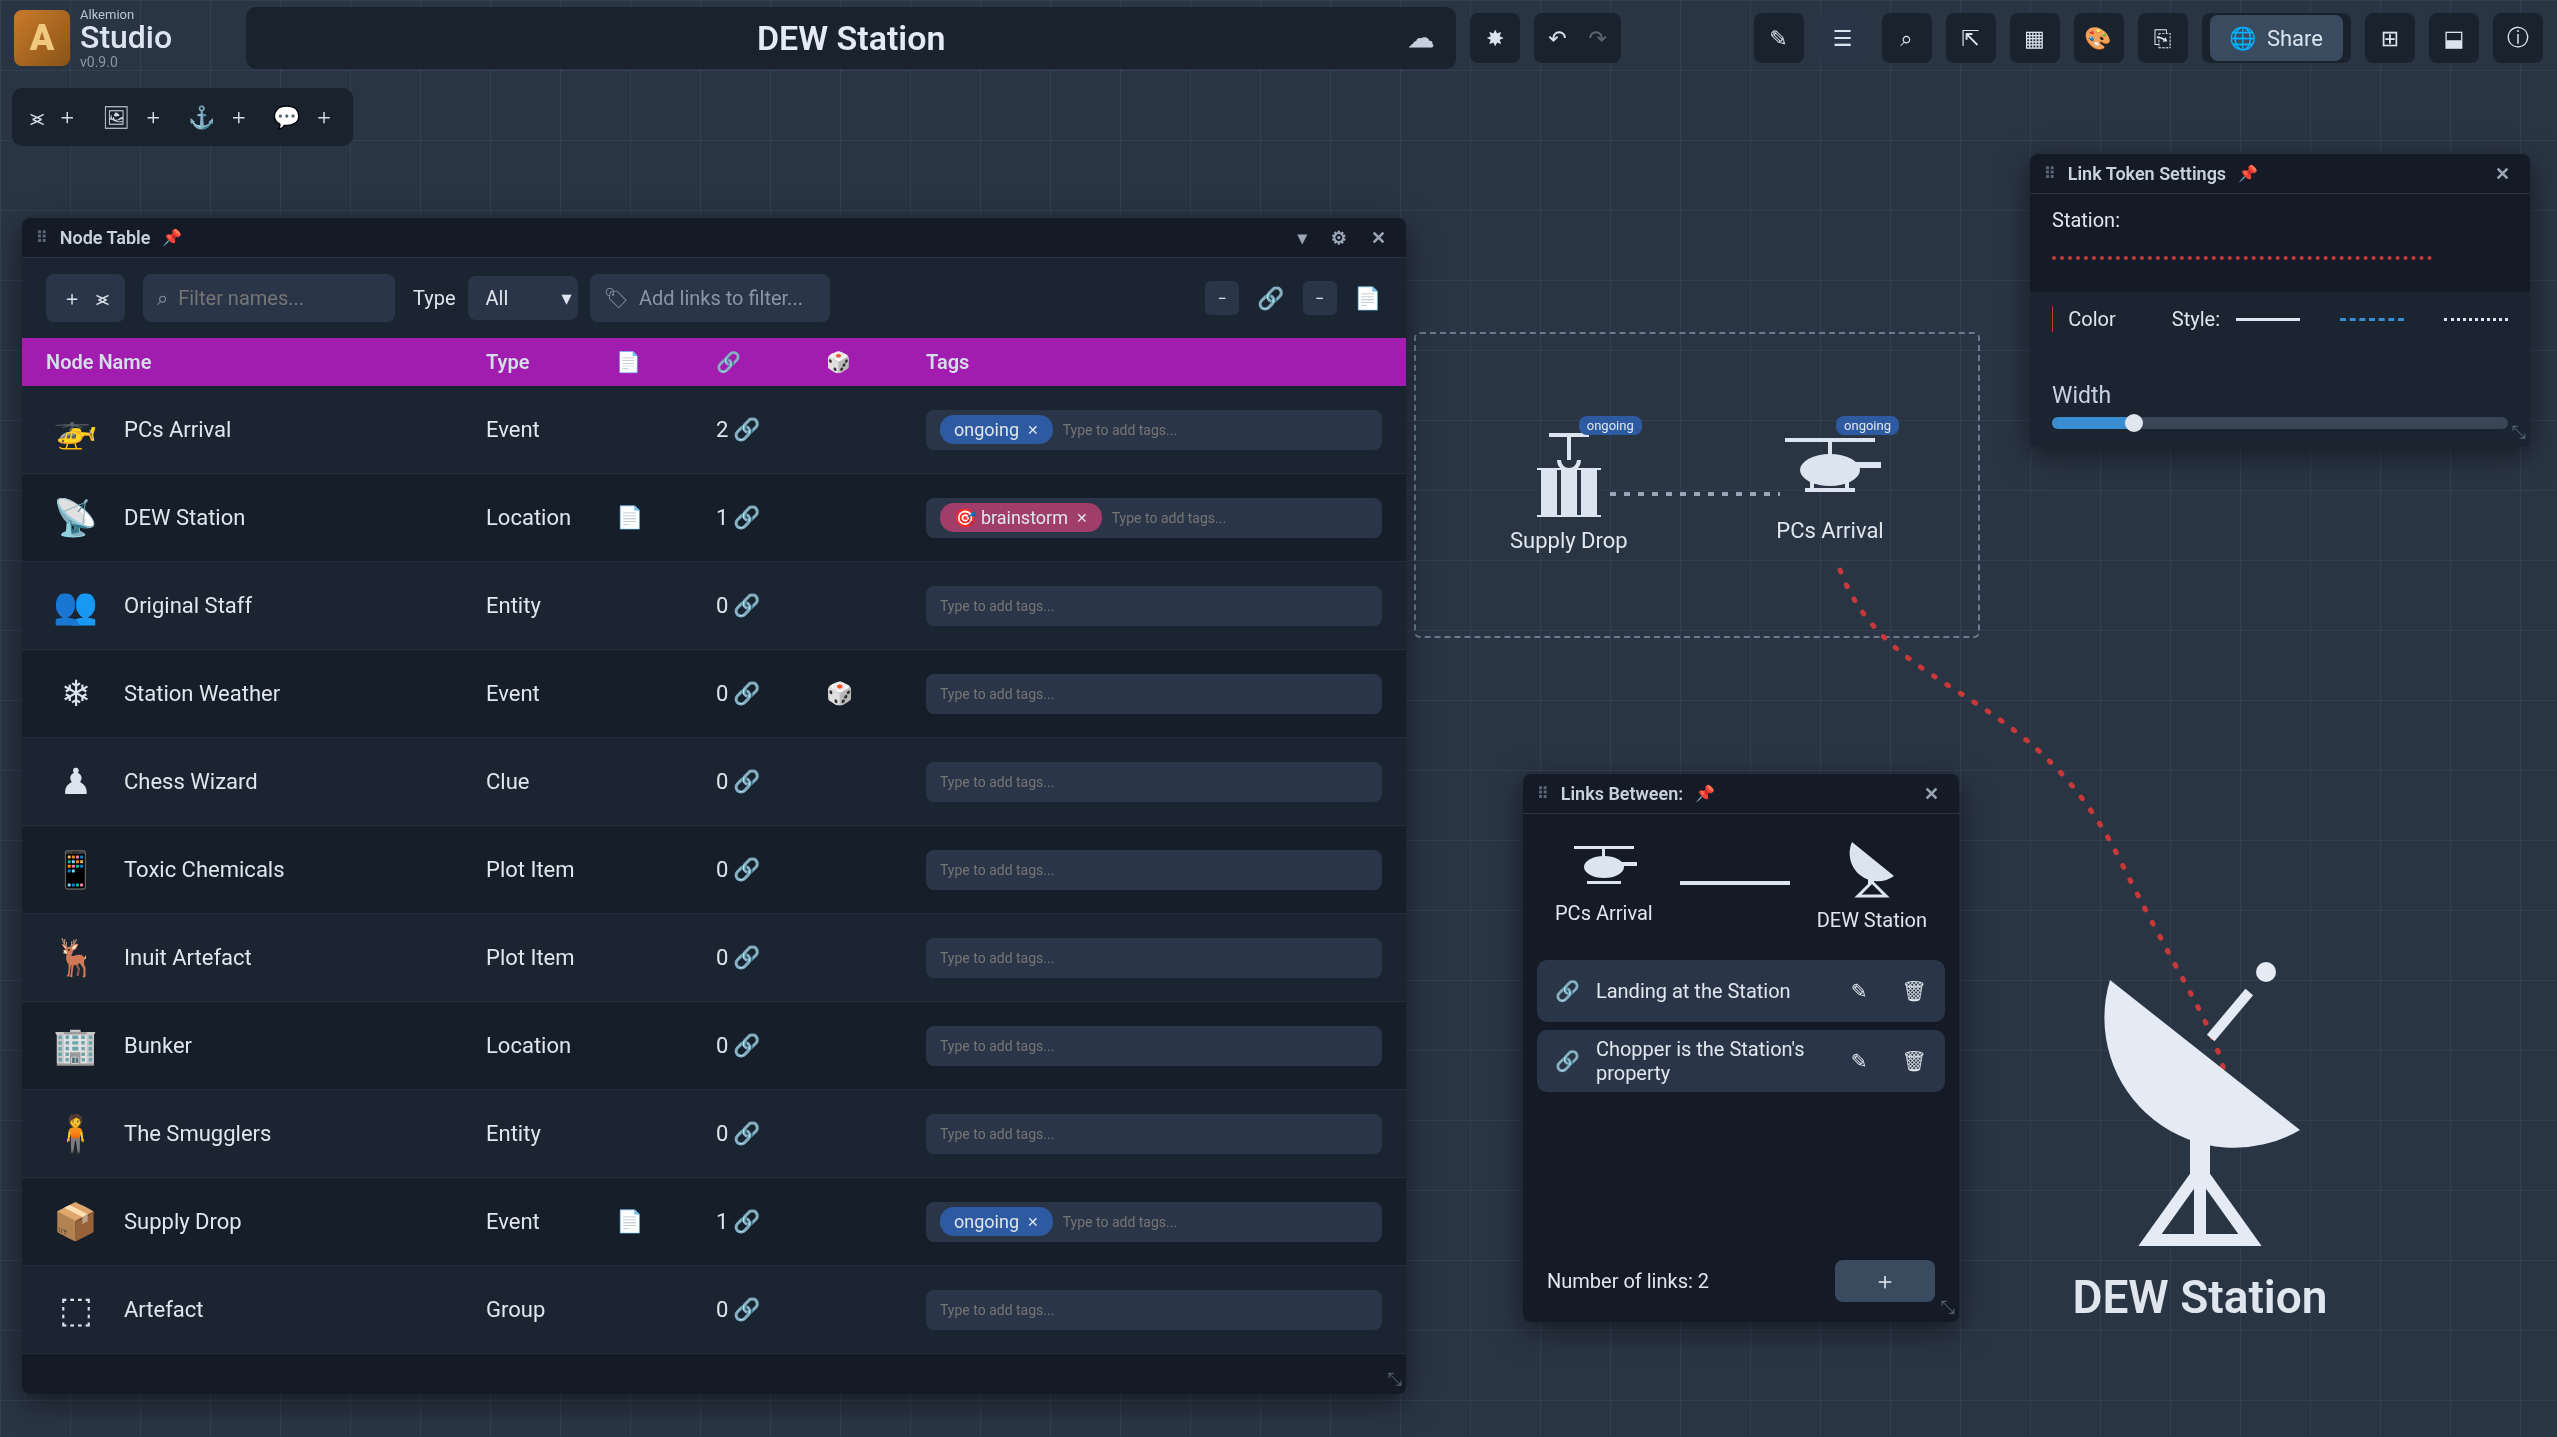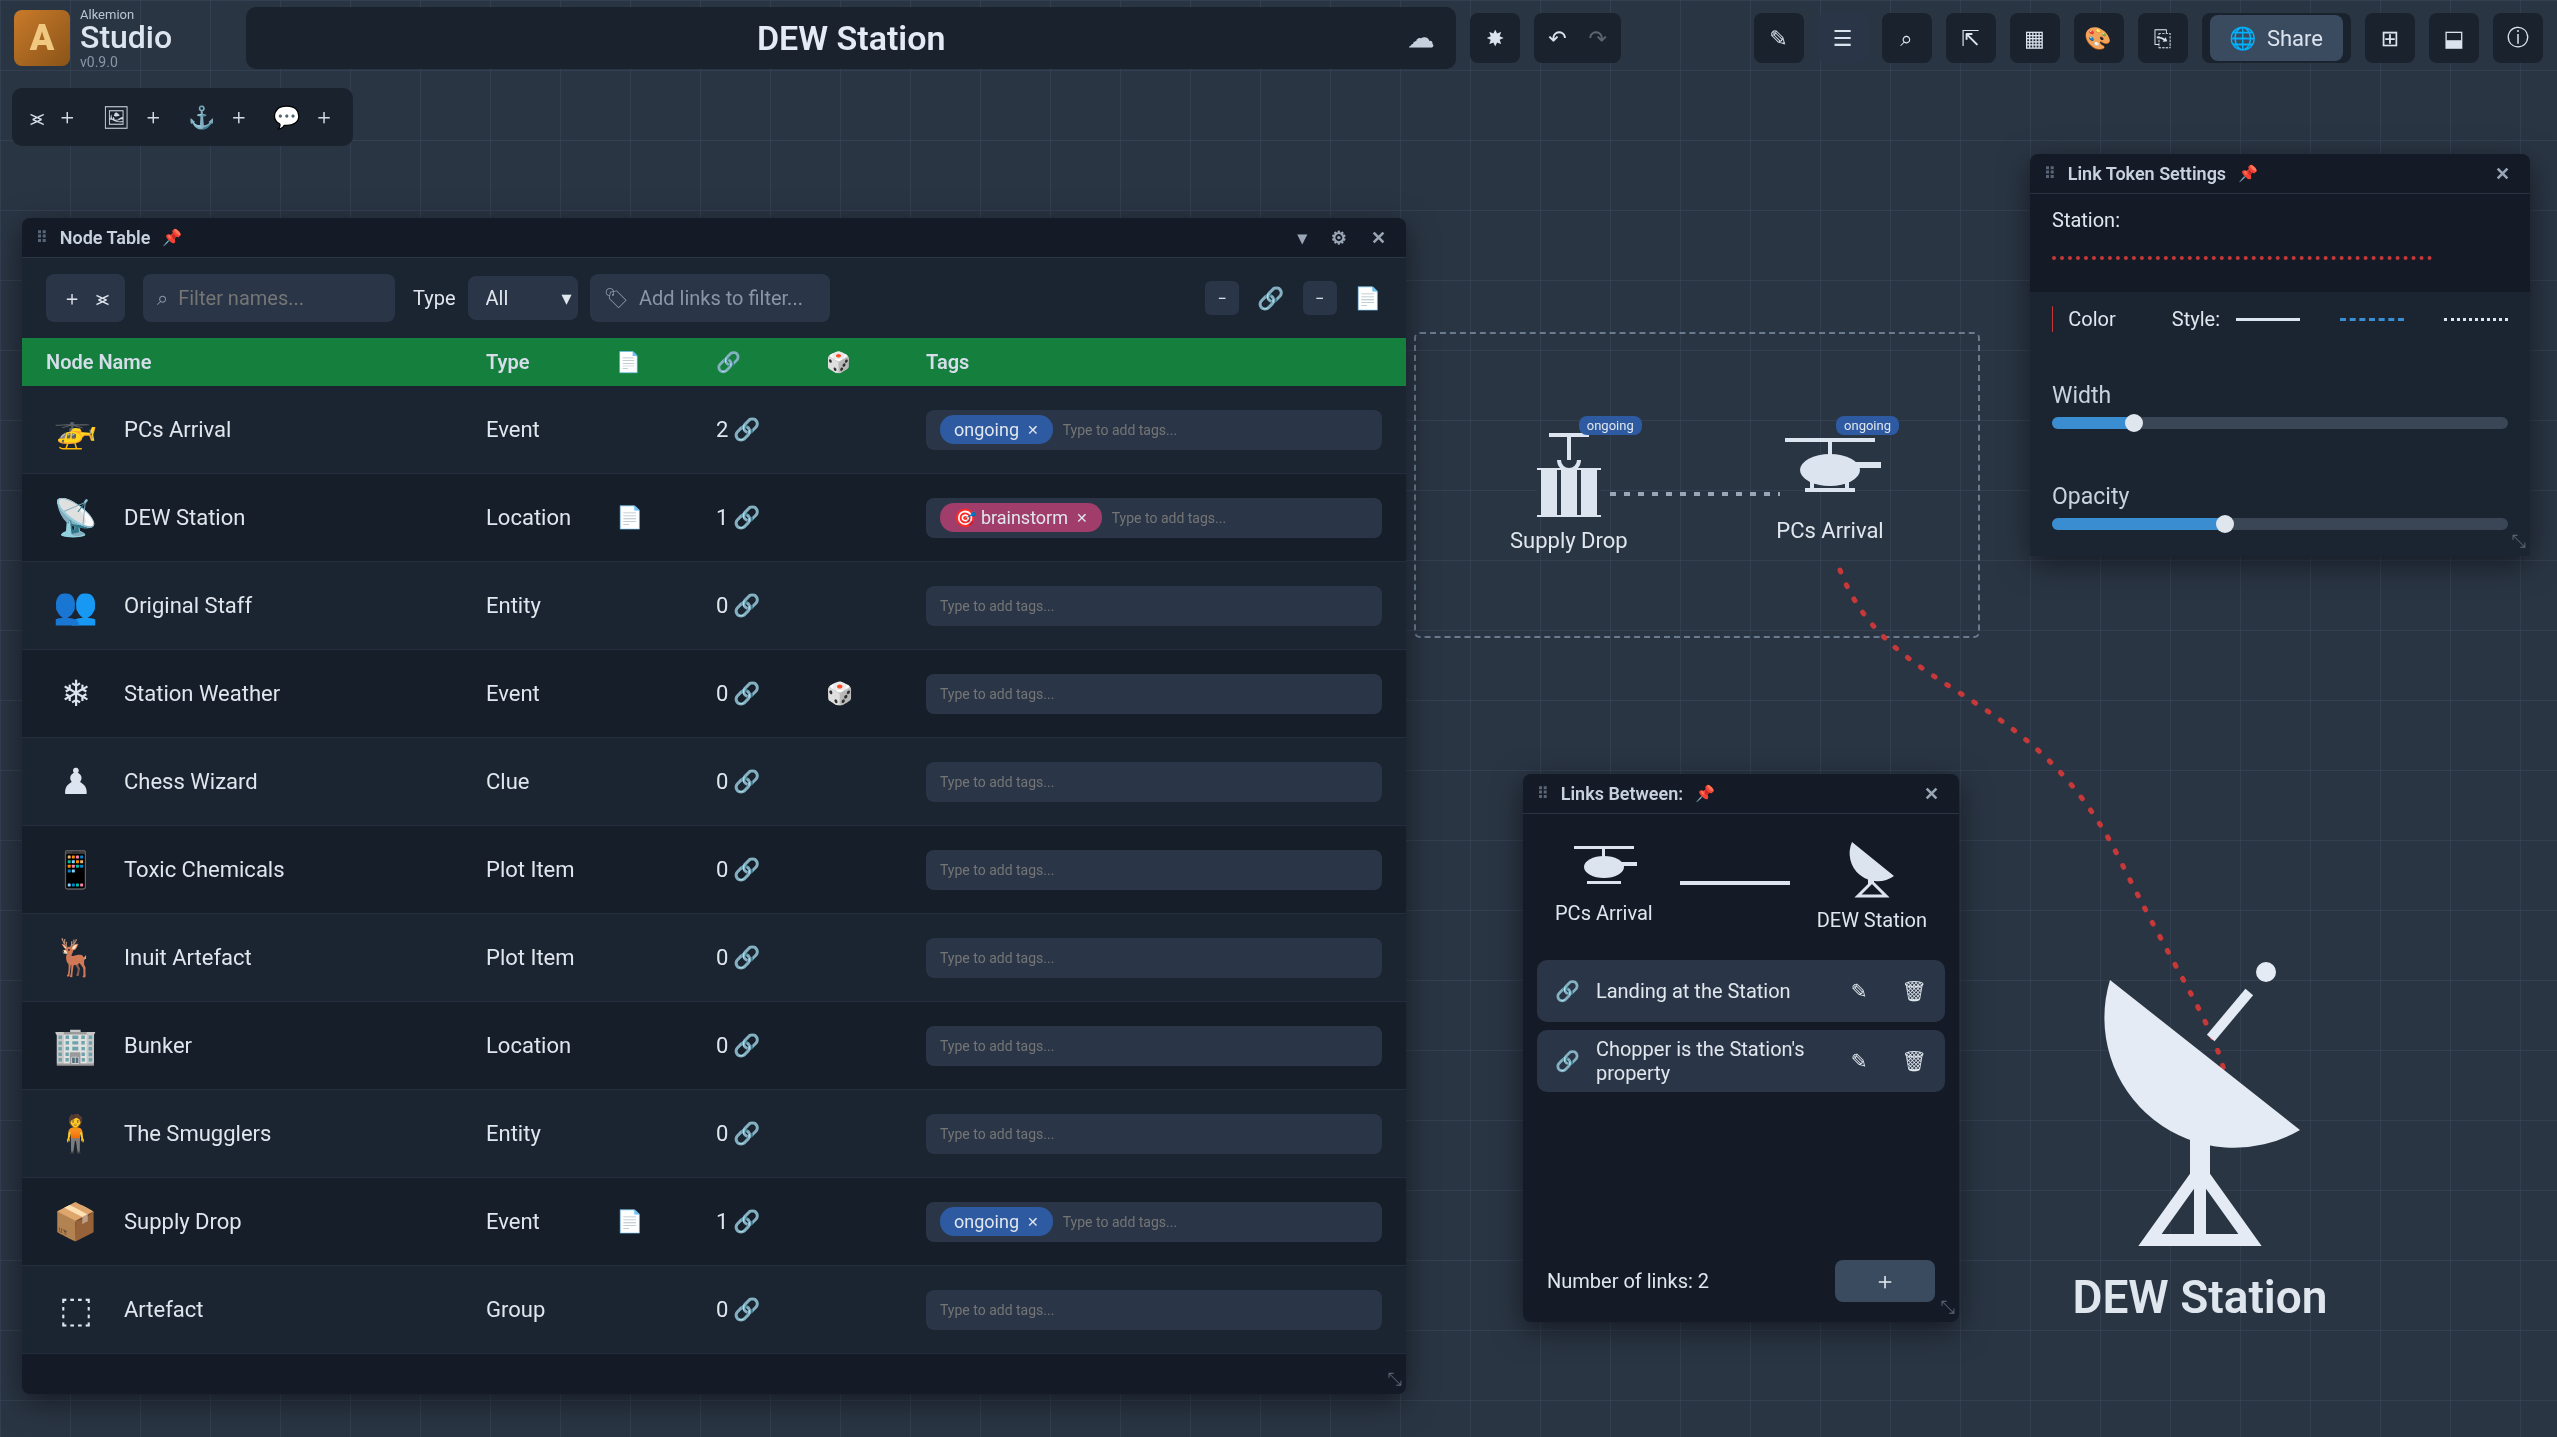--- a/index.html
+++ b/index.html
@@ -44,21 +44,21 @@
 .node-table { top:218px; left:22px; width:1384px; height:1176px; }
 .nt-tools { height:80px; display:flex; align-items:center; padding:0 24px; gap:18px; background:#1b2431; }
 .nt-btn { background:#2a3647; border-radius:8px; padding:0 16px; height:48px; display:flex; align-items:center; gap:14px; font-size:20px; }
 .nt-search { background:#2a3647; border-radius:8px; height:48px; width:252px; display:flex; align-items:center; padding:0 14px; gap:10px; color:#8a96a7; font-size:20px; }
 .nt-search input { background:none; border:none; color:#f0abfc; font-size:20px; outline:none; flex:1; }
 .nt-type { display:flex; align-items:center; gap:12px; font-size:20px; }
 .nt-type select { background:#2a3647; border:none; color:#e0e6ed; font-size:20px; padding:10px 18px; border-radius:8px; width:110px; appearance:none; }
 .nt-tagfilter { background:#2a3647; border-radius:8px; height:48px; width:240px; display:flex; align-items:center; padding:0 14px; gap:10px; color:#8a96a7; font-size:20px; }
 .nt-tools .sp { flex:1; }
 .nt-mini { background:#2a3647; border-radius:6px; width:34px; height:34px; display:flex; align-items:center; justify-content:center; font-size:16px; }
-.nt-head { height:48px; display:flex; align-items:center; padding:0 24px; background:#15803d; font-size:20px; font-weight:600; color:#d4dde9; }
+.nt-head { height:48px; display:flex; align-items:center; padding:0 24px; background:#a21caf; font-size:20px; font-weight:600; color:#d4dde9; }
 .nt-head > div, .nt-row > div { flex-shrink:0; }
 .col-name { width:440px; display:flex; align-items:center; gap:18px; }
 .col-type { width:130px; }
 .col-file { width:100px; }
 .col-link { width:110px; display:flex; align-items:center; gap:8px; }
 .col-dice { width:100px; }
 .col-tags { flex:1; }
 .nt-body { flex:1; overflow-y:auto; }
 .nt-row { height:88px; display:flex; align-items:center; padding:0 24px; border-bottom:1px solid #232d3b; font-size:22px; }
 .nt-row:nth-child(odd) { background:#1b2431; }
@@ -512,21 +512,14 @@
       <span style="border-top:3px dotted #dce4ef"></span>
     </div>
   </div>
   <div class="slider-row" style="background:#1b2431">
     <label>Width</label>
     <div class="slider">
         <div class="fill" style="width:18%"></div>
         <div class="thumb" style="left:18%"></div>
       </div>
   </div>
-  <div class="slider-row" style="background:#1b2431;padding-bottom:26px">
-    <label>Opacity</label>
-    <div class="slider">
-        <div class="fill" style="width:38%"></div>
-        <div class="thumb" style="left:38%"></div>
-      </div>
-  </div>
   <span class="resize-handle">⤡</span>
 </div>
 
 </body></html>

